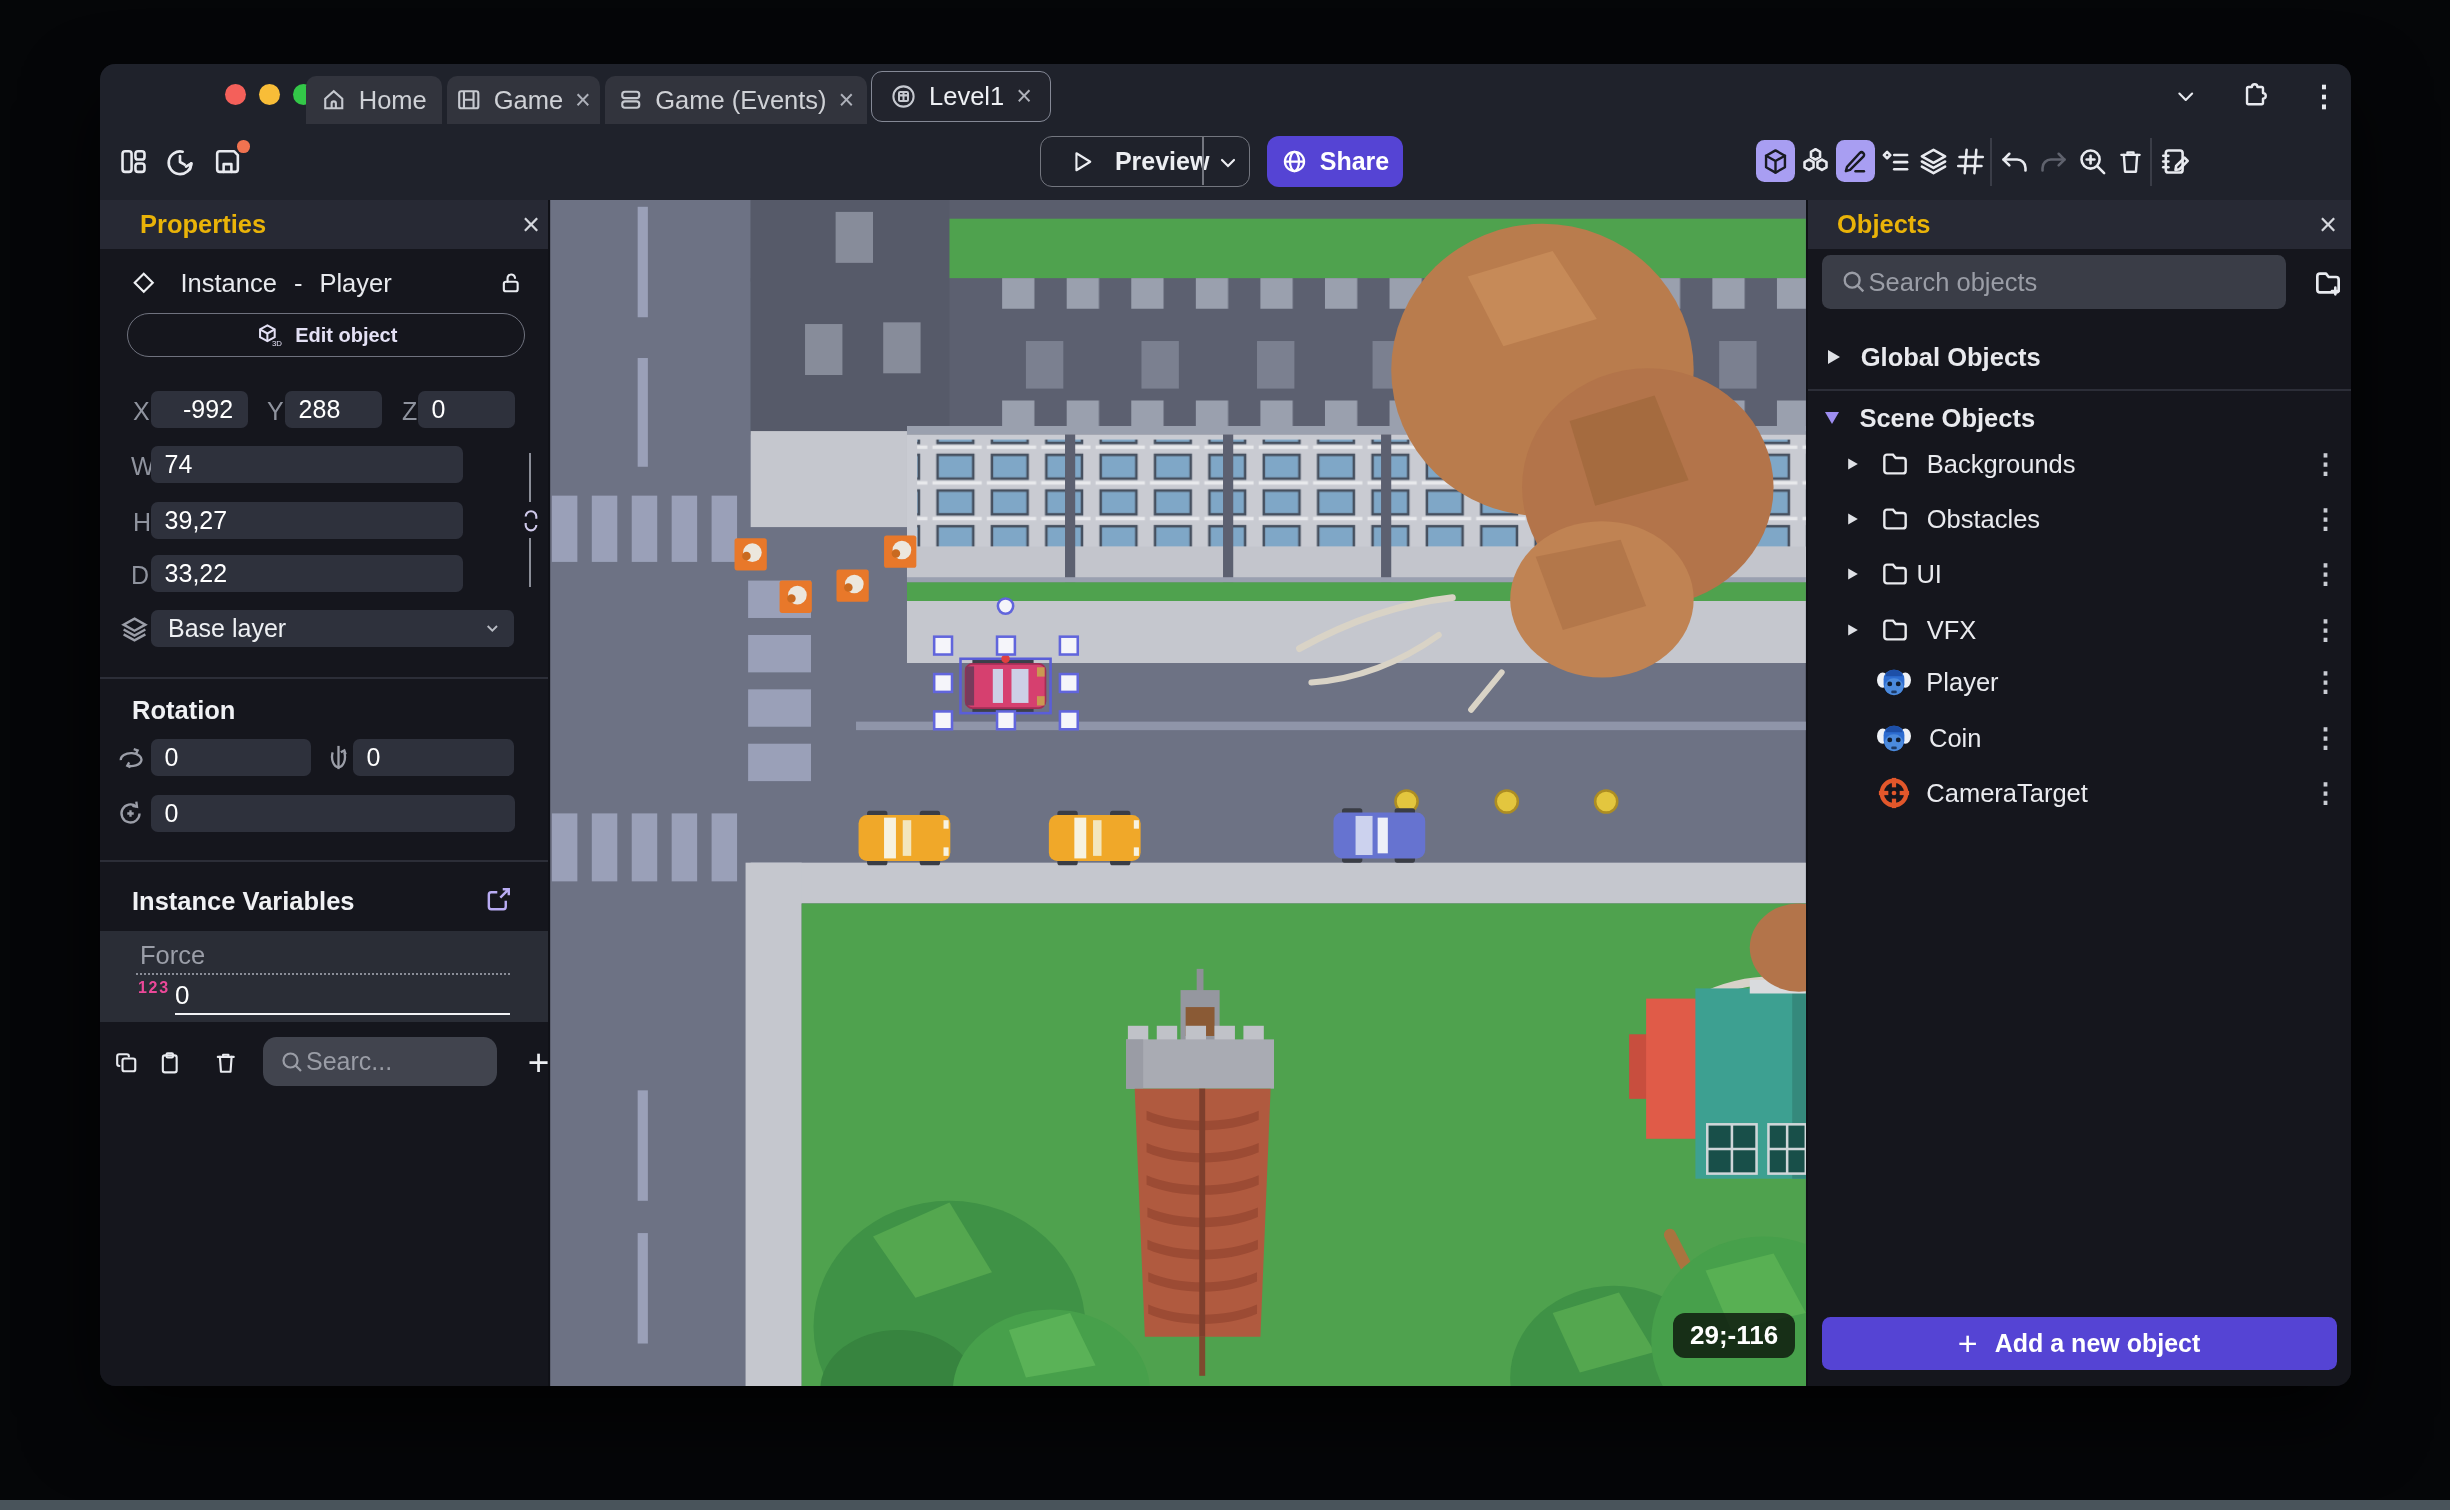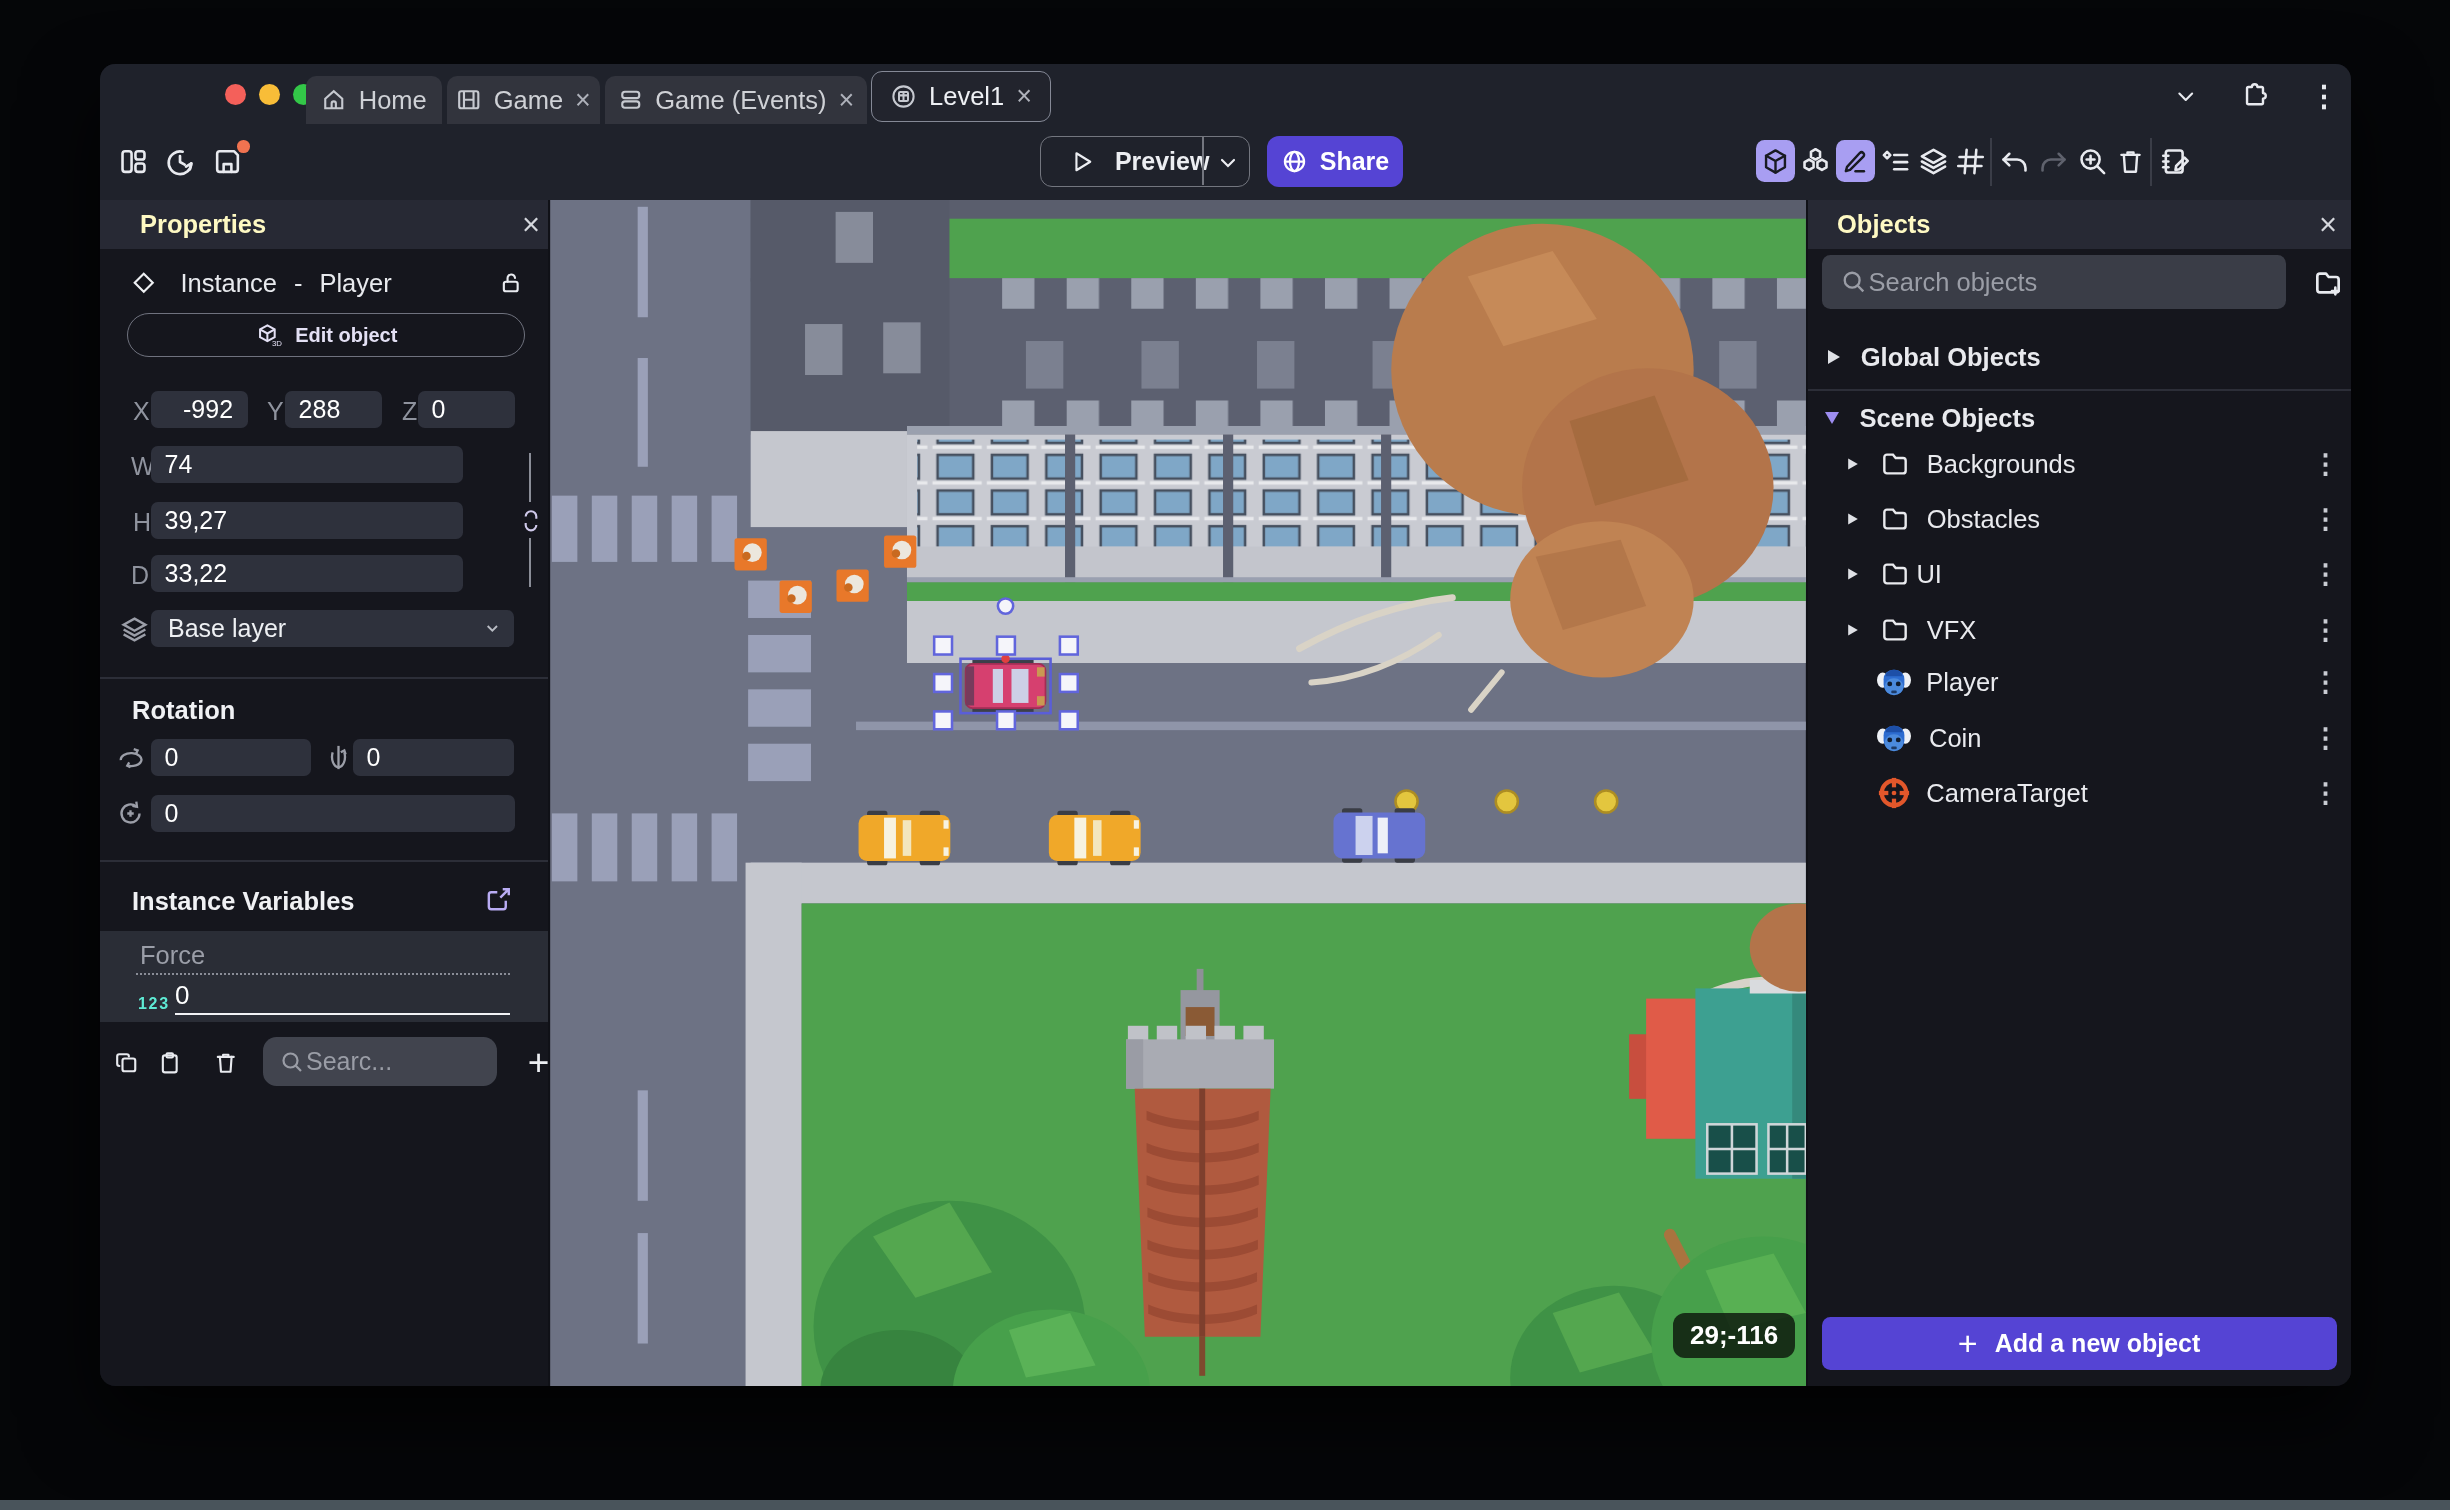--- a/index.html
+++ b/index.html
@@ -20,21 +20,21 @@
   .toggle-on{background:#a89ef2;border-radius:8.5px;}
   .toggle-on svg{stroke:#191b22 !important;}
   .dim svg{stroke:#5f626d !important;}
   .tsep{position:absolute;top:74px;width:1.7px;height:48px;background:#3a3d47;}
   .btn-preview{position:absolute;left:940px;top:72px;width:210px;height:51px;border:1.7px solid #73767f;
     border-radius:12px;display:flex;align-items:center;color:#eceef2;font-size:25px;font-weight:bold;background:none;}
   .btn-share{position:absolute;left:1167px;top:72px;width:136px;height:51px;background:#5544d4;border:none;
     border-radius:12px;display:flex;align-items:center;justify-content:center;gap:12px;color:#fff;font-size:25px;font-weight:bold;}
   .panel{position:absolute;top:136px;height:1186px;background:#15161d;}
   .phead{position:absolute;left:0;top:0;width:100%;height:49px;background:#272934;display:flex;align-items:center;}
-  .phead .t{margin-left:40px;font-size:25.5px;font-weight:600;color:#fef9c3;}
+  .phead .t{margin-left:40px;font-size:25.5px;font-weight:600;color:#eab308;}
   .phead .x{position:absolute;font-size:31px;color:#d5d7dd;top:6.8px;}
   .lbl{color:#8f939e;font-size:25px;}
   .field{background:#2e313c;border:none;border-radius:6.8px;color:#fff;font-size:25px;height:37px;
     padding:0 0 0 13.6px;font-family:"Liberation Sans",sans-serif;width:100%;box-sizing:border-box;}
   .selbox{background:#2e313c;border-radius:6.8px;height:37px;display:flex;align-items:center;color:#eef0f3;font-size:25px;}
   .h2{font-size:25.5px;font-weight:bold;color:#f0f1f4;}
   .div-line{position:absolute;left:0;width:100%;height:1.7px;background:#2c2e38;}
   .searchbox{display:flex;align-items:center;color:#9a9da6;font-size:25px;gap:0;}
   .orow{position:absolute;left:0;width:100%;height:54px;display:flex;align-items:center;color:#e9eaee;font-size:25.5px;}
   .tri-r{width:0;height:0;border-left:12px solid #dfe1e6;border-top:7.6px solid transparent;border-bottom:7.6px solid transparent;}
@@ -339,21 +339,21 @@
       <span class="h2 abs" style="left:32px;top:6.8px">Instance Variables</span>
       <svg class="abs" style="left:384px;top:5.1px" width="29" height="29" viewBox="0 0 24 24" fill="none" stroke="#b9acf4" stroke-width="2">
           <path d="M18 13 v5 a2 2 0 0 1 -2 2 H6 a2 2 0 0 1 -2 -2 V8 a2 2 0 0 1 2 -2 h5"></path>
           <path d="M13.5 10.5 L20.5 3.5 M15.5 3.5 H20.5 V8.5"></path>
         </svg>
     </div>
 
     <div class="abs" style="left:0;top:731px;width:100%;height:91px;background:#2a2d36">
       <span class="abs" style="left:40px;top:10.2px;color:#9b9ea8;font-size:25.5px">Force</span>
       <span class="abs" style="left:36px;top:42px;width:374px;border-bottom:2.5px dotted #8a8d97"></span>
-      <span class="abs" style="left:38px;top:64px;color:#5eead4;font-size:16px;font-weight:bold;letter-spacing:1.7px">123</span>
+      <span class="abs" style="left:38px;top:48px;color:#ec4899;font-size:16px;font-weight:bold;letter-spacing:1.7px">123</span>
       <span class="abs" style="left:75px;top:49px;color:#fff;font-size:26px">0</span>
       <span class="abs" style="left:75px;top:82px;width:335px;border-bottom:2.5px solid #f2f3f6"></span>
     </div>
 
     <div class="abs" style="left:0;top:837px;width:100%;height:53px">
       <button class="icon-btn" style="left:10.2px;top:8.5px;width:34px;height:34px">
         <svg width="25.5" height="25.5" viewBox="0 0 24 24" stroke="#8a8d97">
             <rect x="8" y="8" width="12" height="12" rx="2"></rect>
             <path d="M5 15 a2 2 0 0 1 -2 -2 V6 a2 2 0 0 1 2 -2 h7 a2 2 0 0 1 2 2"></path>
           </svg>

